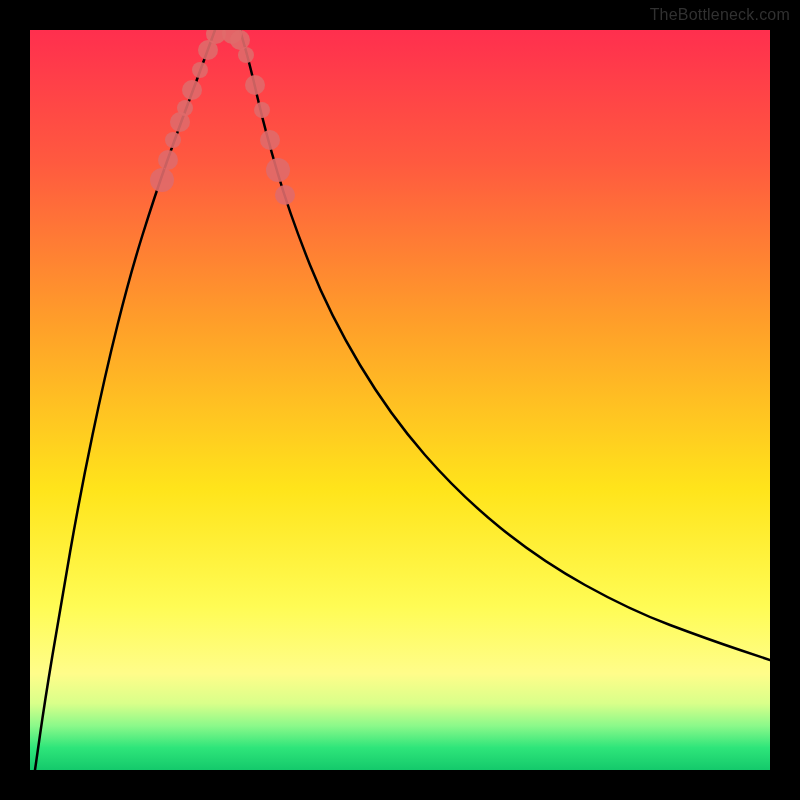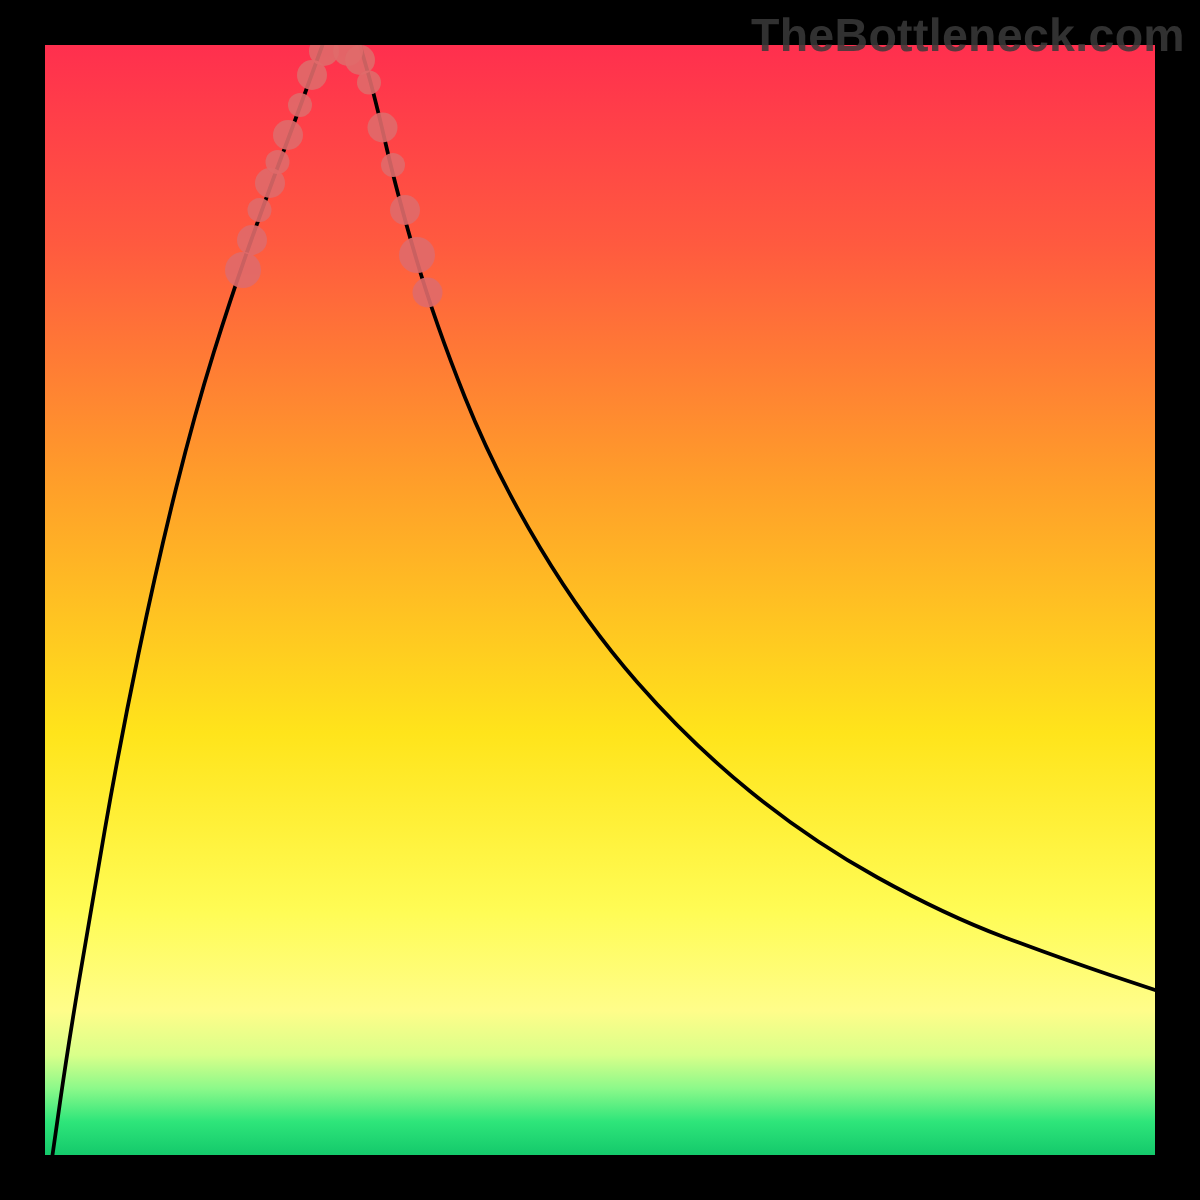--- a/index.html
+++ b/index.html
@@ -28,22 +28,22 @@
       #8cf98a 94%,
       #2ee57a 97%,
       #14c96b 100%
     );
   }
   .watermark {
     position: absolute;
     top: 6px;
     right: 10px;
     color: #3a3a3a;
-    font-size: 31px;
-    font-weight: 700;
+    font-size: 16px;
+    font-weight: 400;
     letter-spacing: 0.2px;
     opacity: 0.85;
     pointer-events: none;
   }
   svg {
     position: absolute;
     left: 0;
     top: 0;
   }
 </style>

